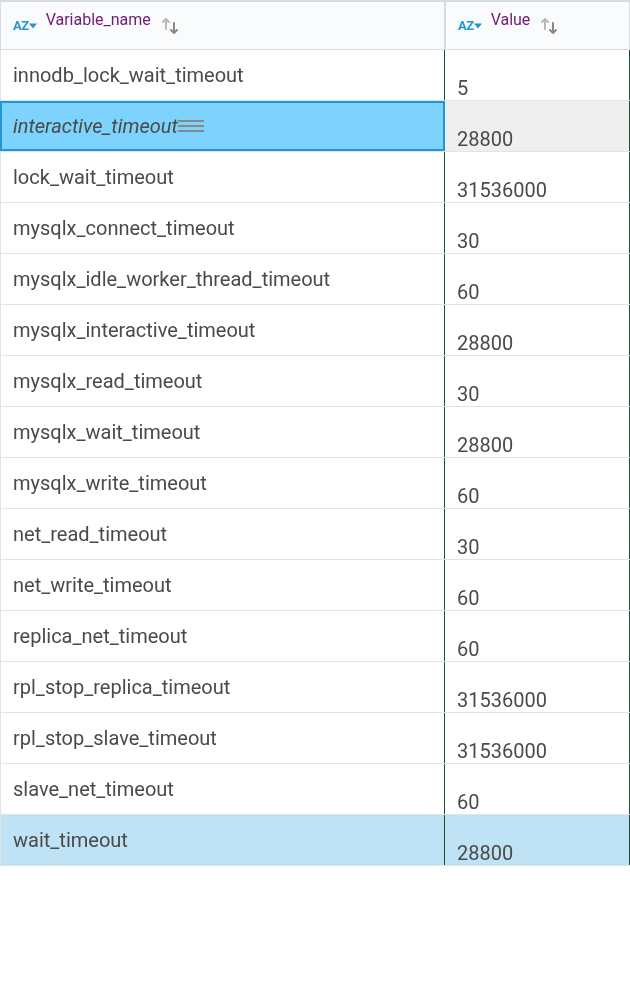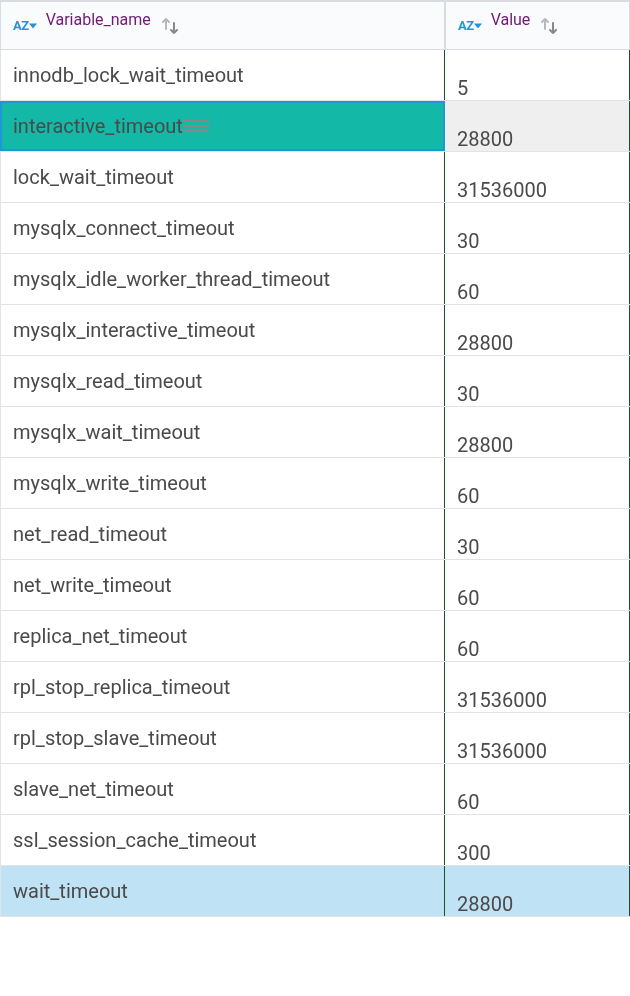--- a/index.html
+++ b/index.html
@@ -93,24 +93,25 @@
     border-left: 1px solid #e1e4e7;
     width: 445px;
   }
   .data-cell.col-value {
     width: 185px;
   }
   tr.selected-row .data-cell {
     background: #bfe2f5;
   }
   tr.selected-focus .data-cell.col-name {
-    background: #14b8a6;
+    background: #7dd3fc;
     outline: 2px solid #2196d4;
     outline-offset: -2px;
     position: relative;
+    font-style: italic;
   }
   tr.selected-focus .data-cell.col-value {
     background: #efefef;
   }
   .cell-inner {
     display: flex;
     align-items: center;
     justify-content: space-between;
     height: 100%;
   }
@@ -320,30 +321,20 @@
       <tr class="data-row">
         <td class="data-cell col-name">
           <div class="cell-inner">
             <span>slave_net_timeout</span>
           </div>
         </td>
         <td class="data-cell col-value">
           <span>60</span>
         </td>
       </tr>
-      <tr class="data-row">
-        <td class="data-cell col-name">
-          <div class="cell-inner">
-            <span>ssl_session_cache_timeout</span>
-          </div>
-        </td>
-        <td class="data-cell col-value">
-          <span>300</span>
-        </td>
-      </tr>
       <tr class="data-row selected-row">
         <td class="data-cell col-name">
           <div class="cell-inner">
             <span>wait_timeout</span>
           </div>
         </td>
         <td class="data-cell col-value">
           <span>28800</span>
         </td>
       </tr>

